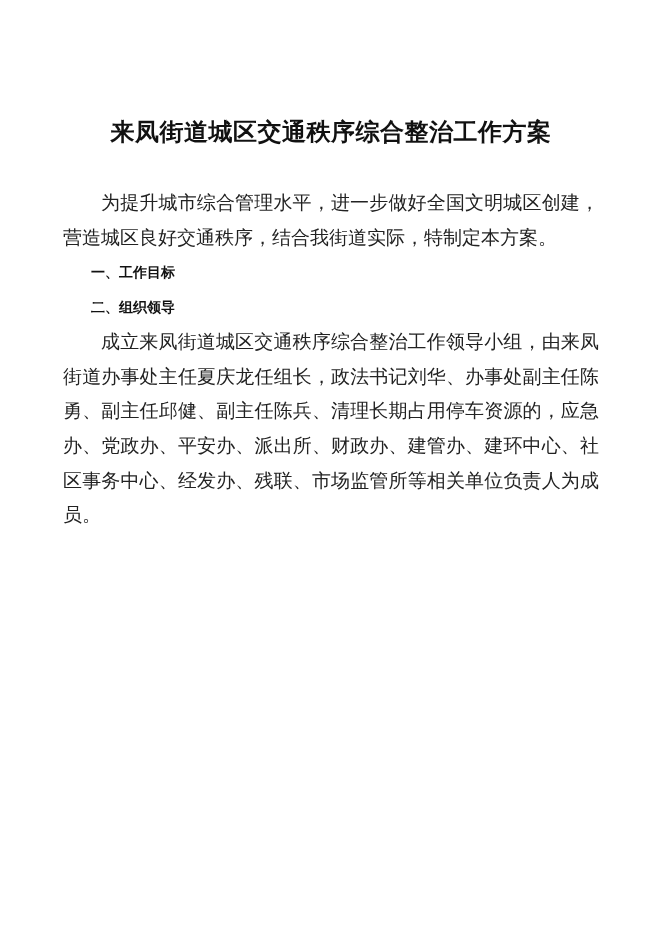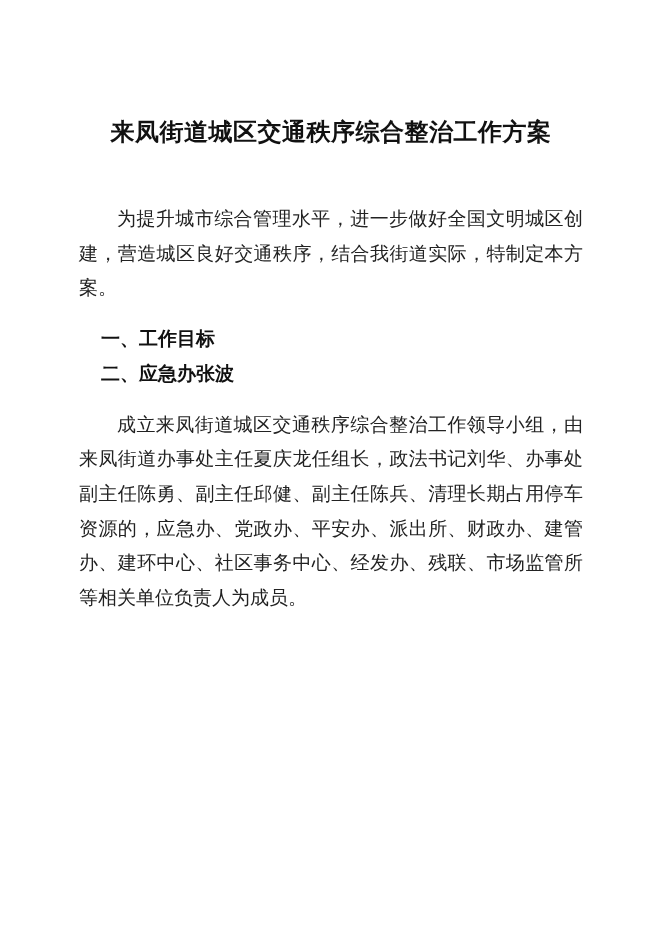--- a/index.html
+++ b/index.html
@@ -34,29 +34,29 @@
     top: 186px;
     left: 63px;
     width: 536px;
     font-size: 19px;
     line-height: 34.7px;
     text-align: justify;
     text-justify: inter-ideograph;
     color: #222222;
   }
   .para {
-    margin: 16px;
+    margin: 0;
     text-indent: 2em;
   }
   .heading {
     margin: 0;
     text-indent: 2em;
     font-family: "Liberation Sans", "DejaVu Sans", sans-serif;
     font-weight: bold;
-    font-size: 19px;
+    font-size: 14px;
     color: #111111;
   }
   .page-footer {
     position: absolute;
     left: 103px;
     top: 817px;
     font-size: 16px;
     line-height: 20px;
     letter-spacing: 3px;
     color: #333333;
@@ -66,19 +66,19 @@
 </head>
 <body>
 
 <div class="page">
 
   <div class="doc-title">来凤街道城区交通秩序综合整治工作方案</div>
 
   <div class="content">
     <p class="para">为提升城市综合管理水平，进一步做好全国文明城区创建，营造城区良好交通秩序，结合我街道实际，特制定本方案。</p>
     <p class="heading">一、工作目标</p>
-    <p class="heading">二、应急办张波</p>
+    <p class="heading">二、组织领导</p>
     <p class="para">成立来凤街道城区交通秩序综合整治工作领导小组，由来凤街道办事处主任夏庆龙任组长，政法书记刘华、办事处副主任陈勇、副主任邱健、副主任陈兵、清理长期占用停车资源的，应急办、党政办、平安办、派出所、财政办、建管办、建环中心、社区事务中心、经发办、残联、市场监管所等相关单位负责人为成员。</p>
   </div>
 
   <div class="page-footer">— 2 —</div>
 
 </div>
 
 </body></html>

